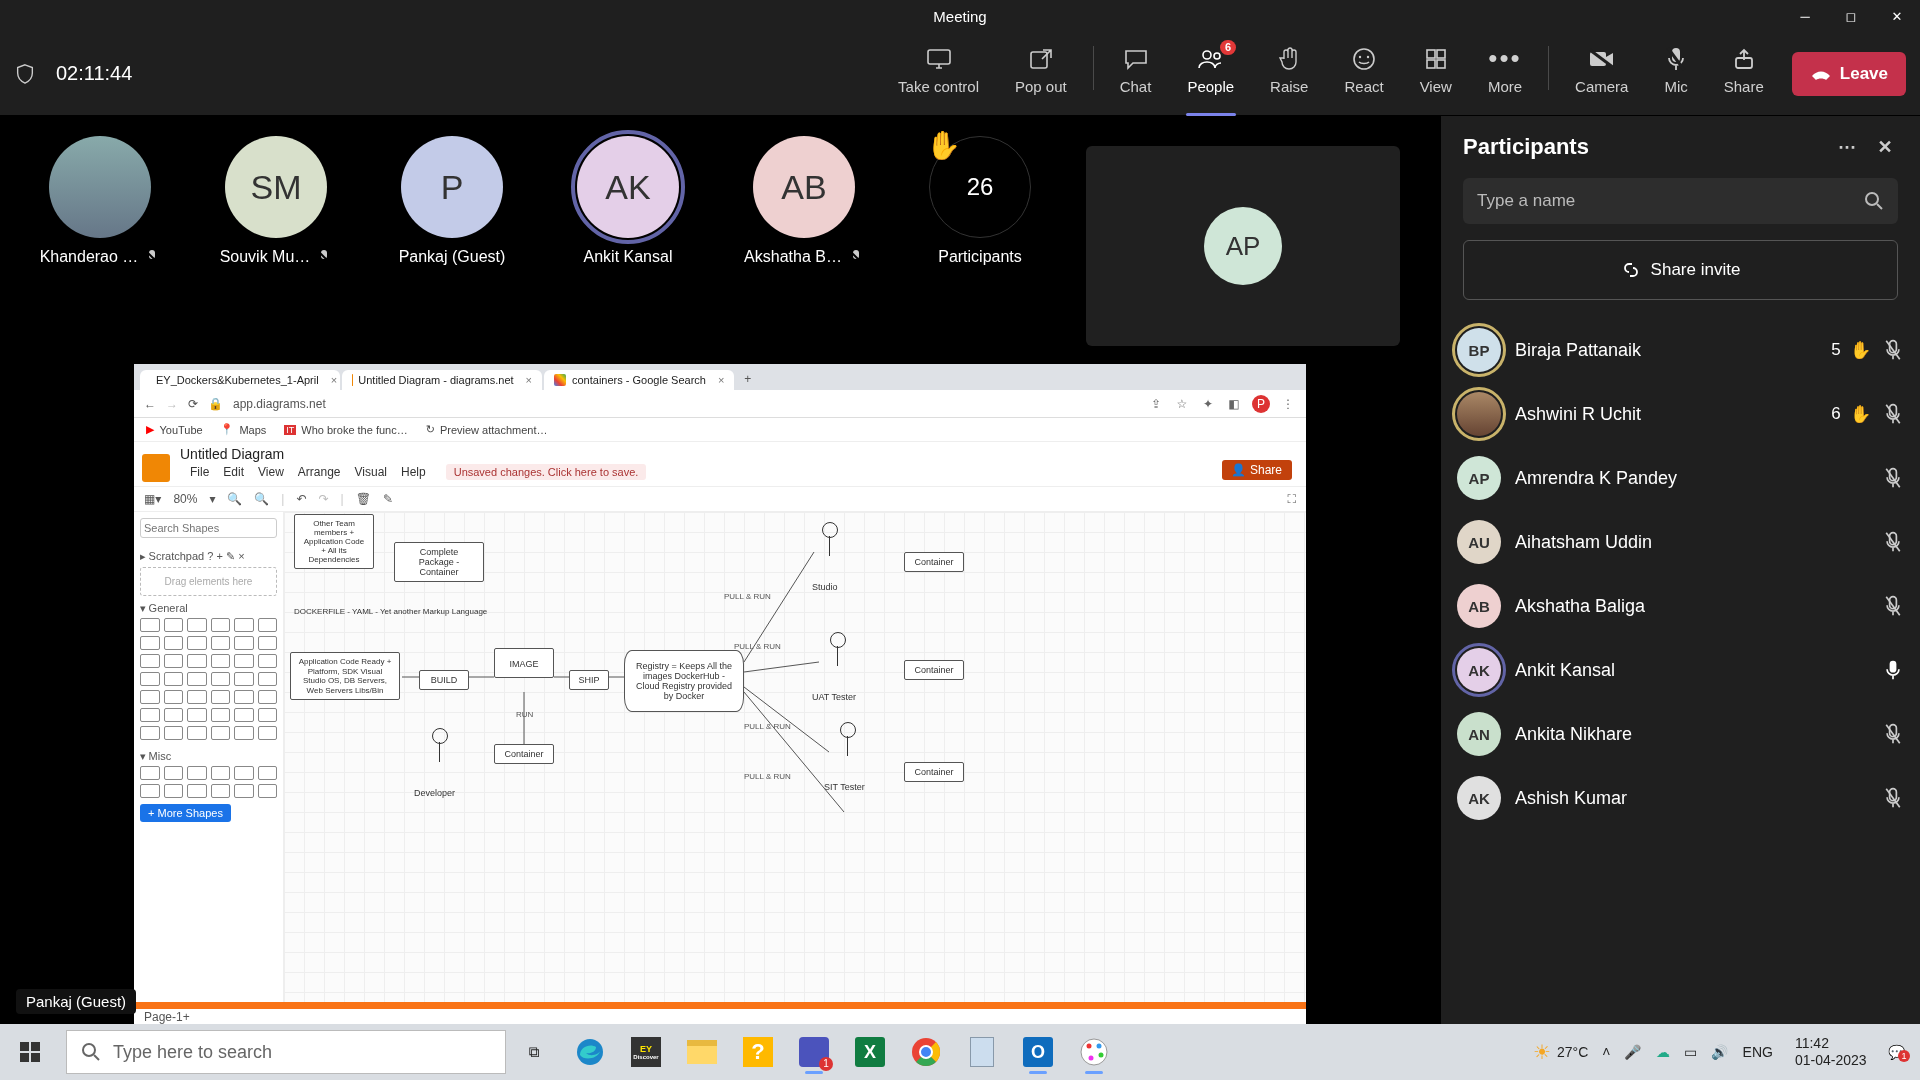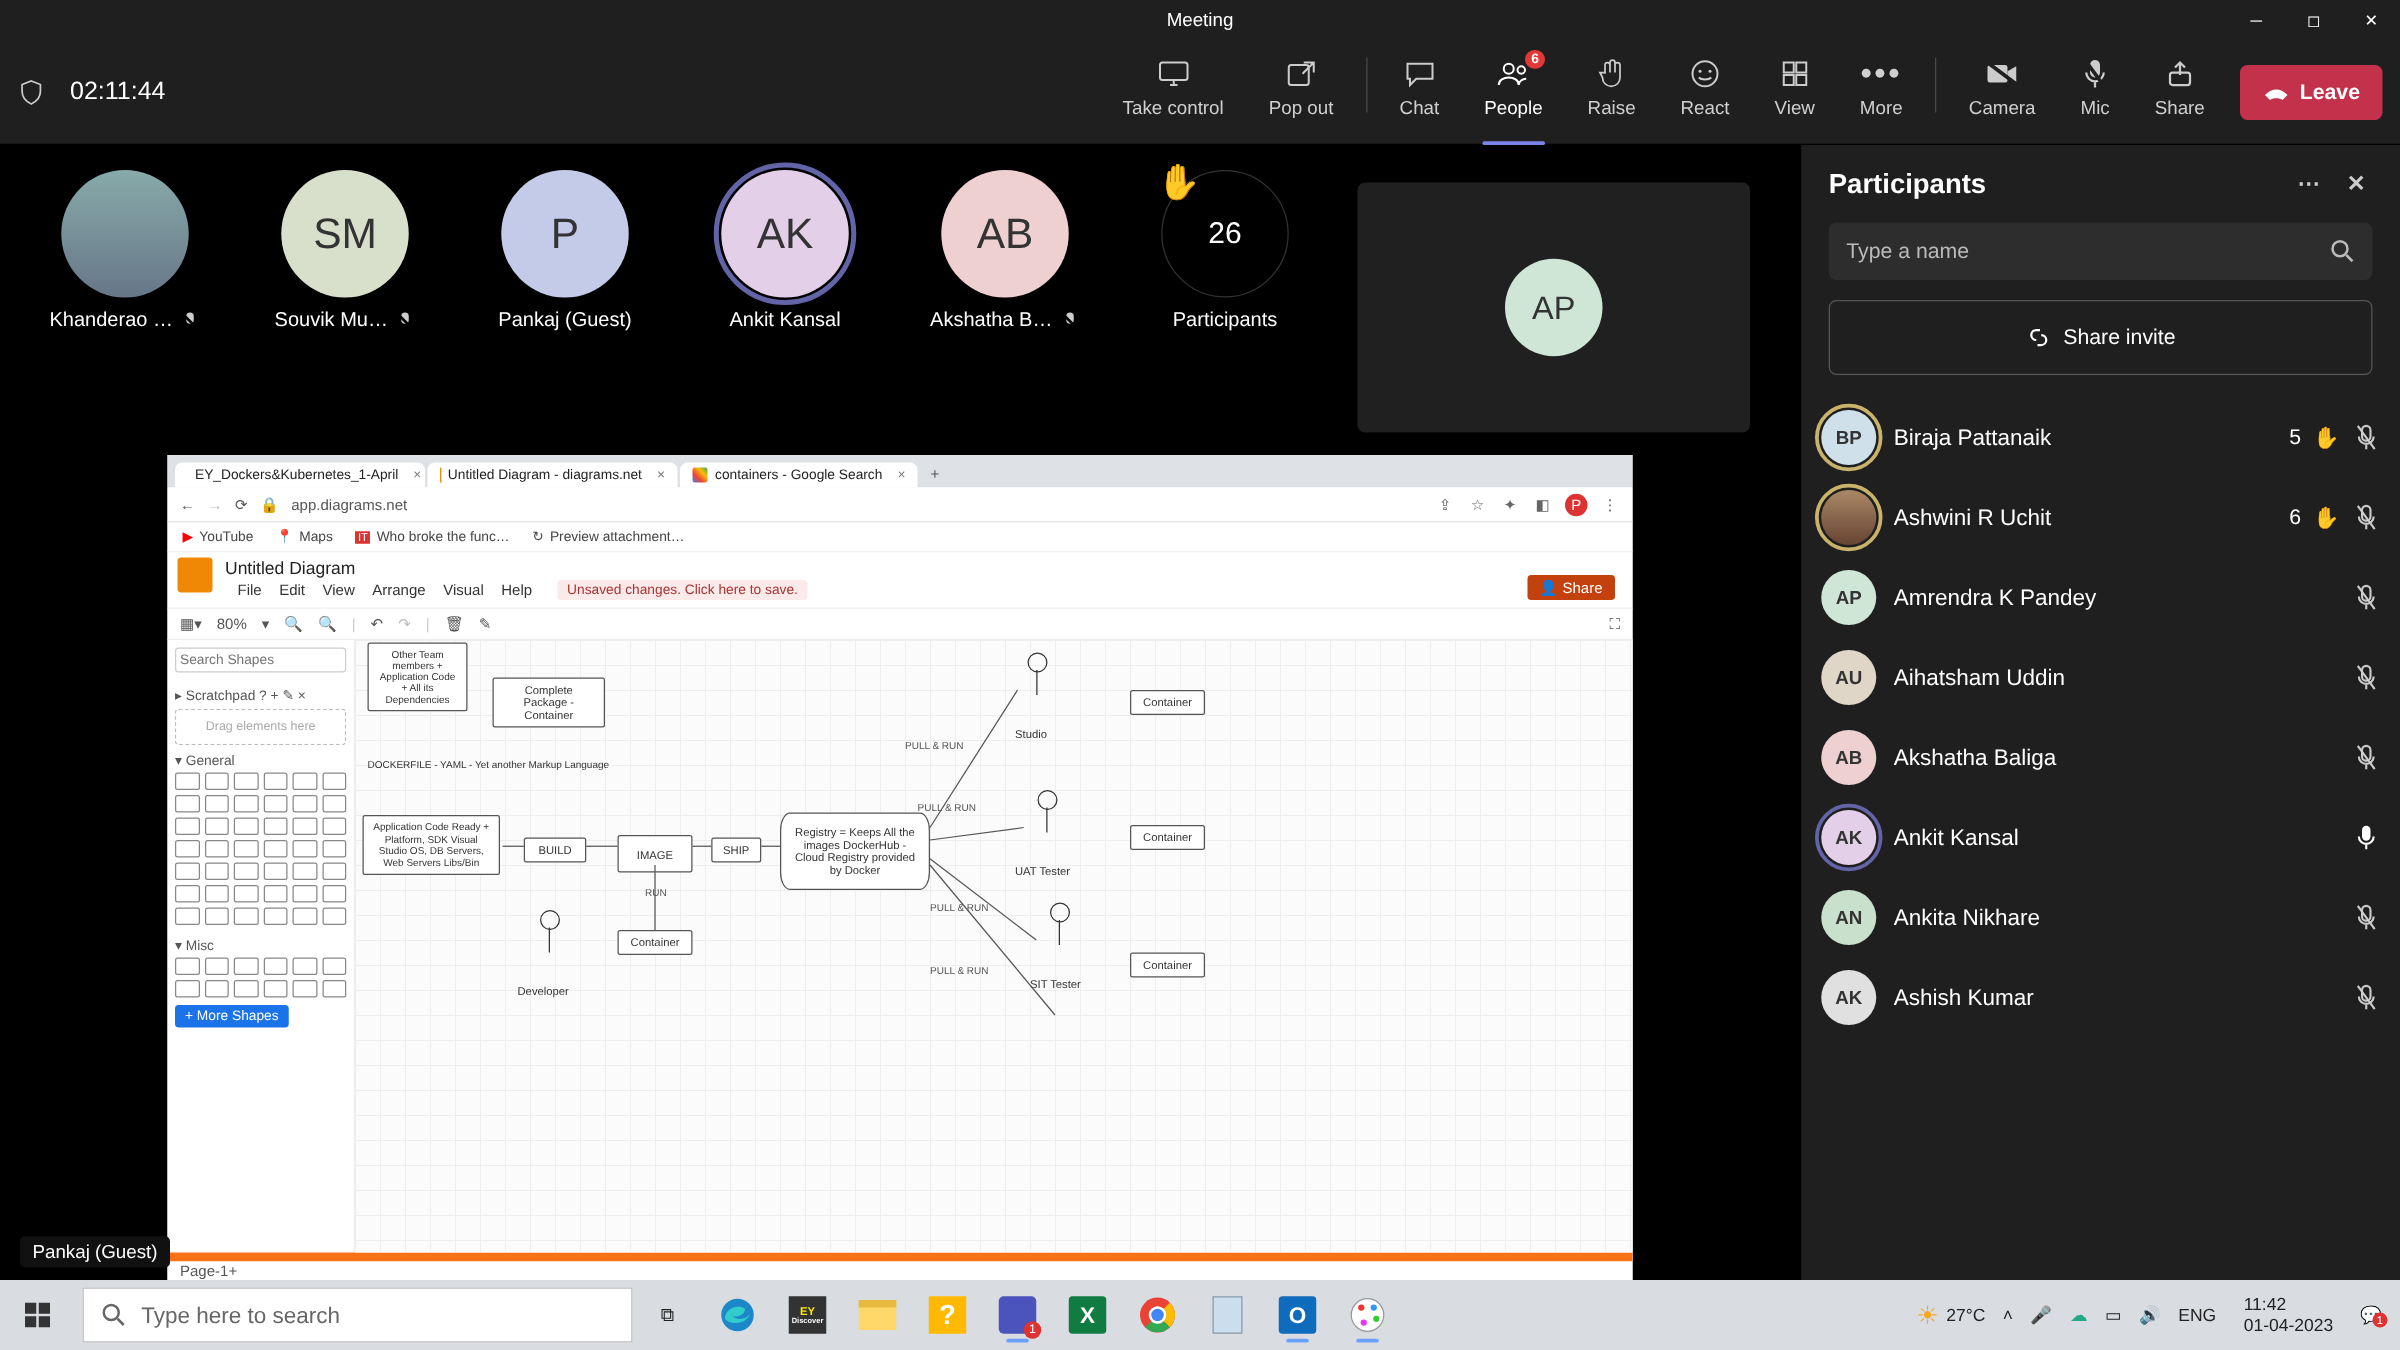--- a/index.html
+++ b/index.html
@@ -43,21 +43,21 @@
 .tabs{height:26px;background:#dee1e6;display:flex;align-items:flex-end;padding-left:6px;gap:2px}
 .tab{background:#fff;border-radius:6px 6px 0 0;padding:4px 10px;font-size:11px;display:flex;align-items:center;gap:6px;max-width:200px;white-space:nowrap;overflow:hidden}
 .tab .x{margin-left:6px;color:#777;font-size:11px}
 .tab .fav{width:12px;height:12px;border-radius:2px;display:inline-block}
 .addr{height:28px;background:#fff;border-bottom:1px solid #ddd;display:flex;align-items:center;gap:10px;padding:0 10px;font-size:12px;color:#555}
 .addr .url{flex:1}
 .addr .ricon{width:16px;text-align:center;color:#666}
 .bookmarks{height:24px;background:#fff;border-bottom:1px solid #eee;display:flex;align-items:center;gap:18px;padding:0 12px;font-size:11px;color:#444}
 .bookmarks .bm{display:flex;align-items:center;gap:5px}
 .diagapp{flex:1;display:flex;flex-direction:column;background:#fff;position:relative}
-.diag-hdr{display:flex;align-items:flex-start;padding:4px 8px;gap:10px}
+.diag-hdr{display:flex;align-items:flex-end;padding:4px 8px;gap:10px}
 .diag-logo{width:28px;height:28px;background:#f08705;border-radius:3px}
 .diag-title{font-size:14px}
 .diag-menu{display:flex;gap:14px;font-size:12px;padding:2px 10px;align-items:center;color:#333}
 .diag-warn{background:#fbeaea;color:#a33;font-size:11px;padding:2px 8px;border-radius:3px;margin-left:6px}
 .diag-share{position:absolute;right:14px;top:18px;background:#c2410c;color:#fff;font-size:12px;padding:3px 10px;border-radius:3px}
 .diag-tools{height:26px;border-top:1px solid #eee;border-bottom:1px solid #eee;display:flex;align-items:center;gap:12px;padding:0 10px;font-size:12px;color:#555}
 .diag-body{flex:1;display:flex;min-height:0}
 .diag-side{width:150px;border-right:1px solid #eee;padding:6px;font-size:11px;color:#333;overflow:hidden}
 .diag-side input{width:100%;font-size:11px;padding:3px;border:1px solid #ccc;border-radius:3px;margin-bottom:6px}
 .sect{font-size:11px;color:#555;margin:6px 0 3px}
@@ -442,21 +442,21 @@
                   <div></div>
               </div>
               <div class="more-shapes">+ More Shapes</div>
             </div>
             <div class="canvas">
               <div class="node" style="left:10px;top:2px;width:80px;font-size:8px">Other Team members + Application Code + All its Dependencies</div>
               <div class="node" style="left:110px;top:30px;width:90px">Complete Package - Container</div>
               <div class="stlbl" style="left:10px;top:95px;width:110px;font-size:8px">DOCKERFILE - YAML - Yet another Markup Language</div>
               <div class="node" style="left:6px;top:140px;width:110px;font-size:8px;line-height:1.2">Application Code Ready + Platform, SDK Visual Studio OS, DB Servers, Web Servers Libs/Bin</div>
               <div class="node" style="left:135px;top:158px;width:50px">BUILD</div>
-              <div class="node" style="left:210px;top:156px;width:60px;height:30px;line-height:22px">IMAGE</div>
+              <div class="node" style="left:210px;top:136px;width:60px;height:30px;line-height:22px">IMAGE</div>
               <div class="node" style="left:285px;top:158px;width:40px">SHIP</div>
               <div class="cyl" style="left:340px;top:138px">Registry = Keeps All the images
 DockerHub - Cloud Registry provided by Docker</div>
               <div class="stick" style="left:530px;top:10px"></div>
               <div class="stlbl" style="left:528px;top:70px">Studio</div>
               <div class="node" style="left:620px;top:40px;width:60px">Container</div>
               <div class="stick" style="left:538px;top:120px"></div>
               <div class="stlbl" style="left:528px;top:180px">UAT Tester</div>
               <div class="node" style="left:620px;top:148px;width:60px">Container</div>
               <div class="stick" style="left:548px;top:210px"></div>

